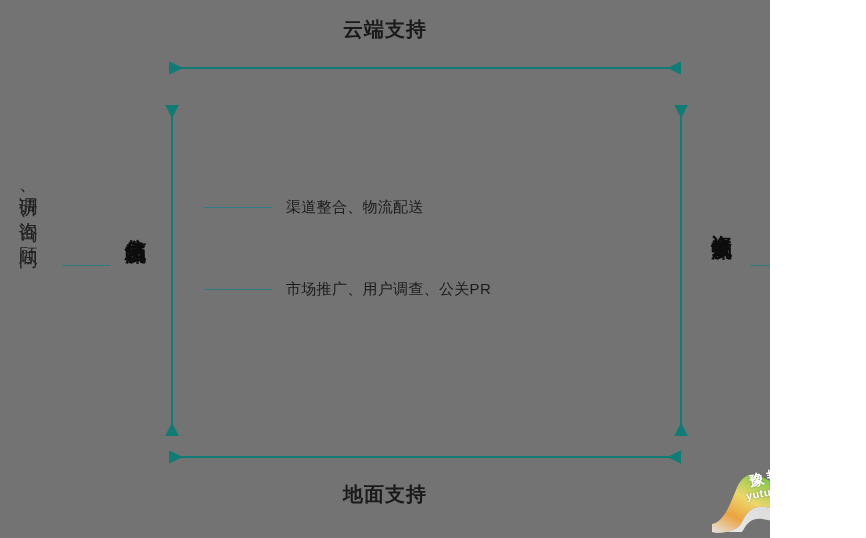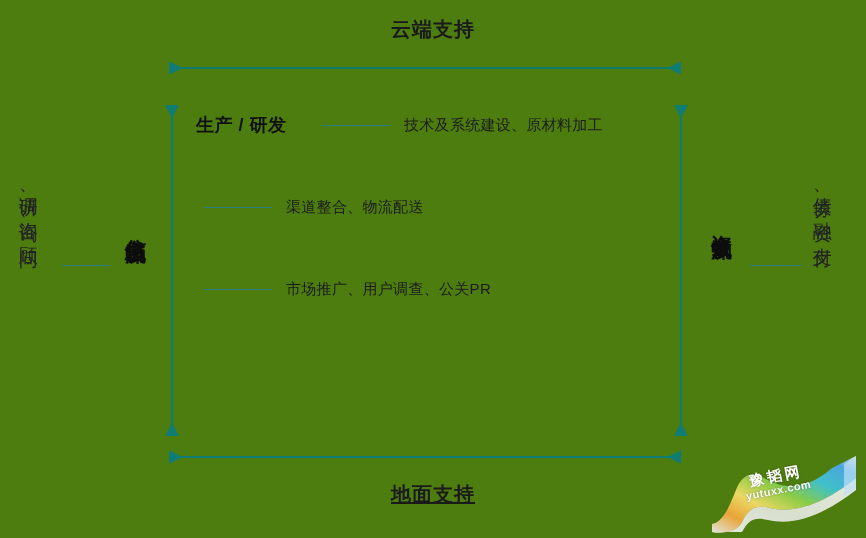--- a/index.html
+++ b/index.html
@@ -5,39 +5,39 @@
   html, body {
     margin: 0;
     padding: 0;
     background: #ffffff;
   }
   body {
     font-family: "Liberation Sans", "DejaVu Sans", sans-serif;
   }
   #stage {
     position: relative;
-    width: 866px;
+    width: 770px;
     height: 538px;
-    background: #4d7c0f;
+    background: #737373;
     overflow: hidden;
   }
 
   
   .caption {
     position: absolute;
     width: 100%;
     left: 0;
     text-align: center;
     font-size: 20px;
     font-weight: bold;
     color: #1a1a1a;
     letter-spacing: 1px;
   }
   #caption-top   { top: 16px; }
-  #caption-bottom{ top: 481px; text-decoration: underline; }
+  #caption-bottom{ top: 481px; }
 
   
   #frame {
     position: absolute;
     left: 0;
     top: 0;
     width: 866px;
     height: 538px;
   }
 
@@ -170,25 +170,20 @@
 
   <div class="vtext plain" id="left-outer">调研、咨询、顾问</div>
   <div class="side-dash" id="left-dash"></div>
   <div class="vtext strong" id="left-inner">信息流畅</div>
 
   <div class="vtext strong" id="right-inner">资金流畅</div>
   <div class="side-dash" id="right-dash"></div>
   <div class="vtext plain" id="right-outer">债券、融资、支付</div>
 
   <div class="rows">
-    <div class="row" style="top:14px">
-      <div class="row-title">生产 / 研发</div>
-      <div class="row-dash"></div>
-      <div class="row-desc">技术及系统建设、原材料加工</div>
-    </div>
     <div class="row" style="top:96px">
       <div class="row-dash"></div>
       <div class="row-desc">渠道整合、物流配送</div>
     </div>
     <div class="row" style="top:178px">
       <div class="row-dash"></div>
       <div class="row-desc">市场推广、用户调查、公关PR</div>
     </div>
   </div>
 

